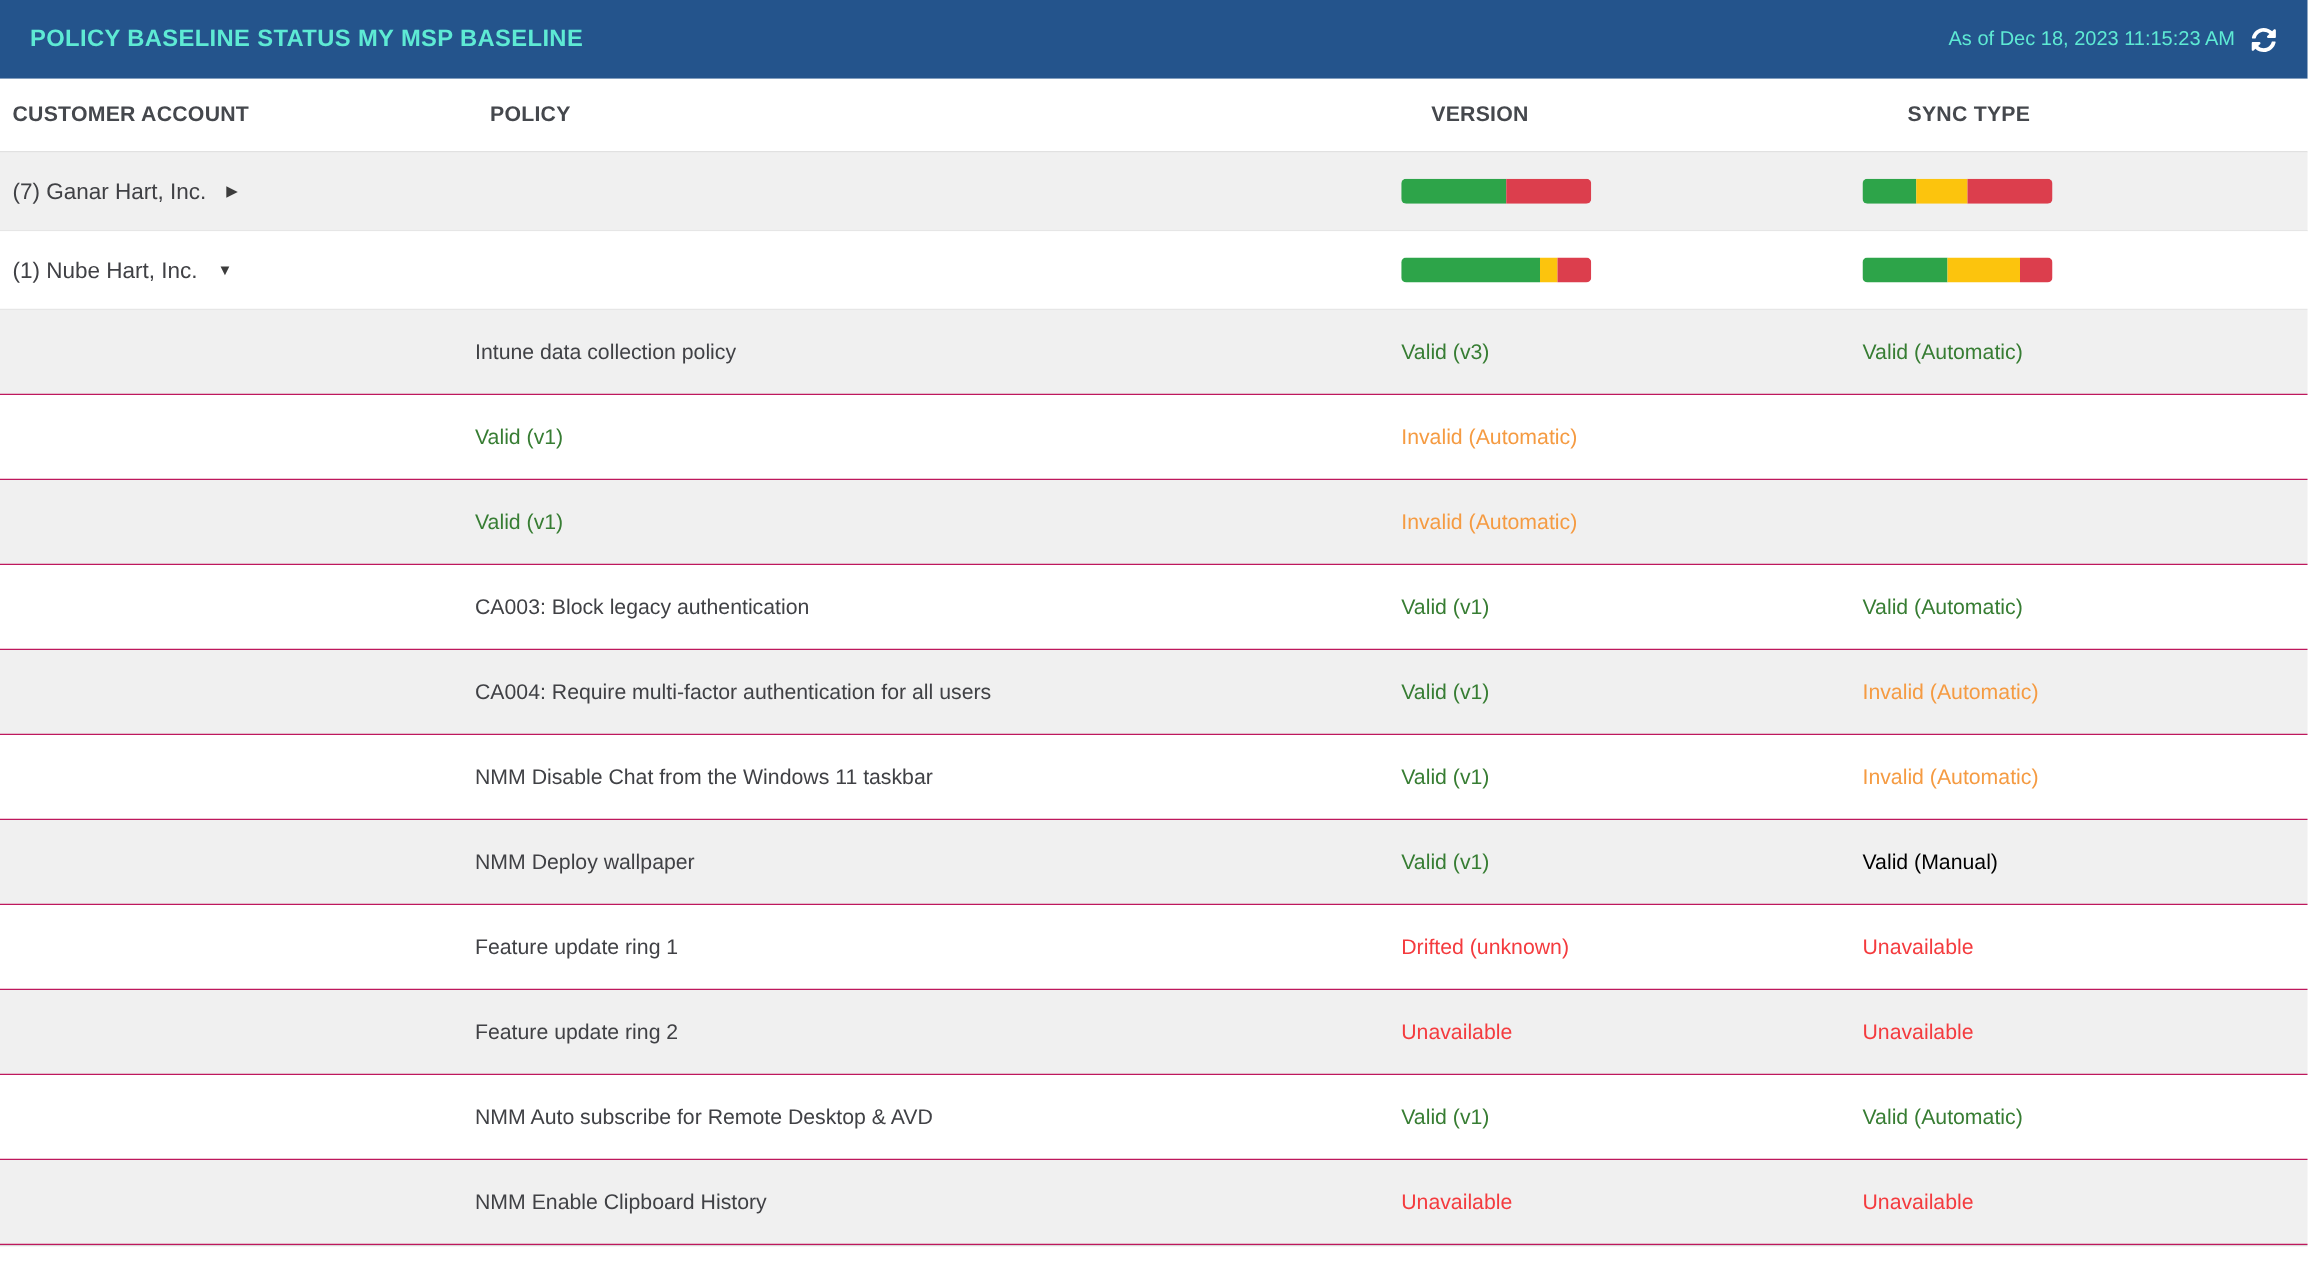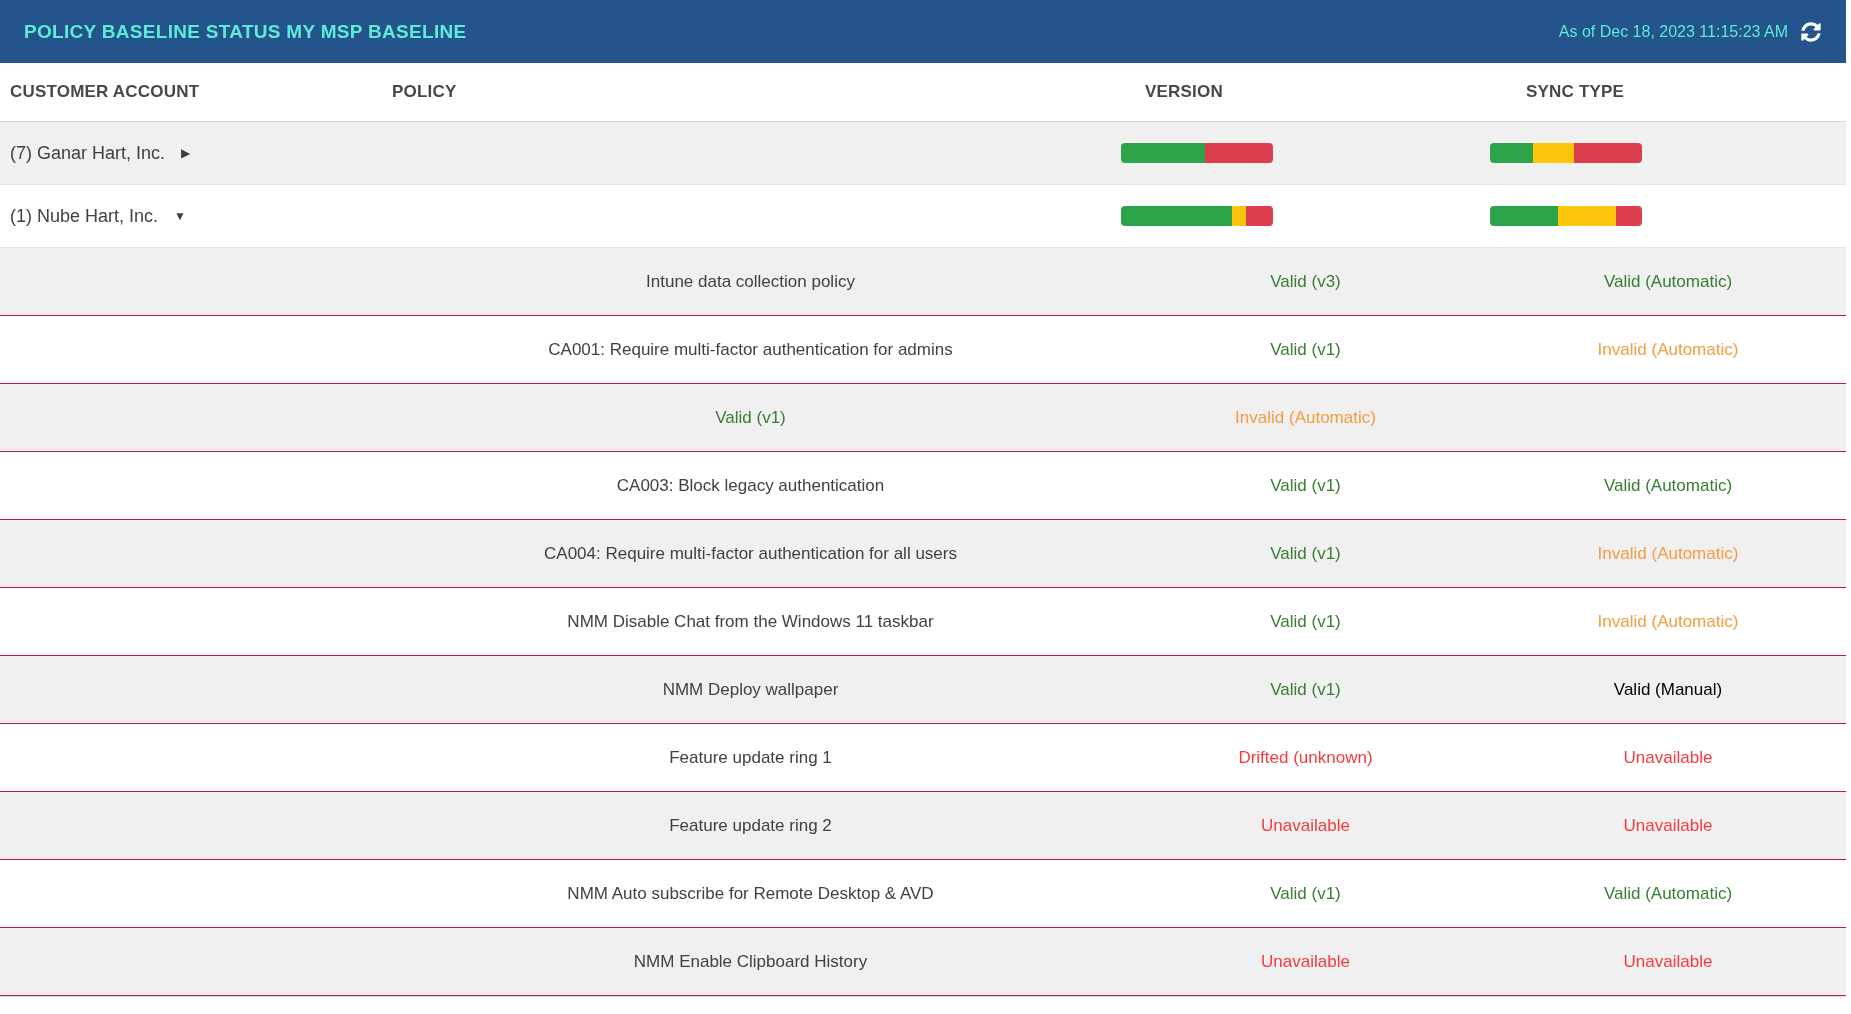--- a/index.html
+++ b/index.html
@@ -27,21 +27,21 @@
     grid-template-columns:370px 741px 369px 1fr;
     align-items:center;
     padding-left:10px;
     box-sizing:border-box;
   }
   .thead{
     height:59px;flex:0 0 59px;background:#fff;
     border-bottom:1px solid #d8d8d8;
     font-size:17px;font-weight:700;color:#45484d;letter-spacing:.2px;gap:12px;
   }
-  #rows{flex:1 1 auto;text-align:center;}
+  #rows{flex:1 1 auto;}
   .account-row{
     height:63px;font-size:18px;color:#404145;
     border-bottom:1px solid #e6e6e6;cursor:pointer;
   }
   .policy-row{
     height:68px;font-size:17px;color:#404145;
     border-bottom:1px solid #be185d;
   }
   .even{background:#f0f0f0;}
   .odd{background:#ffffff;}
@@ -134,21 +134,20 @@
     </div>
   </div>
       <div class="row policy-row even">
     <div></div>
     <div>Intune data collection policy</div>
     <div style="color: rgb(55, 125, 51);">Valid (v3)</div>
     <div style="color: rgb(55, 125, 51);">Valid (Automatic)</div>
   </div>
       <div class="row policy-row odd">
     <div></div>
-    <div>CA001: Require multi-factor authentication for admins</div>
     <div style="color: rgb(55, 125, 51);">Valid (v1)</div>
     <div style="color: rgb(245, 155, 66);">Invalid (Automatic)</div>
   </div>
       <div class="row policy-row even">
     <div></div>
     <div style="color: rgb(55, 125, 51);">Valid (v1)</div>
     <div style="color: rgb(245, 155, 66);">Invalid (Automatic)</div>
   </div>
       <div class="row policy-row odd">
     <div></div>

